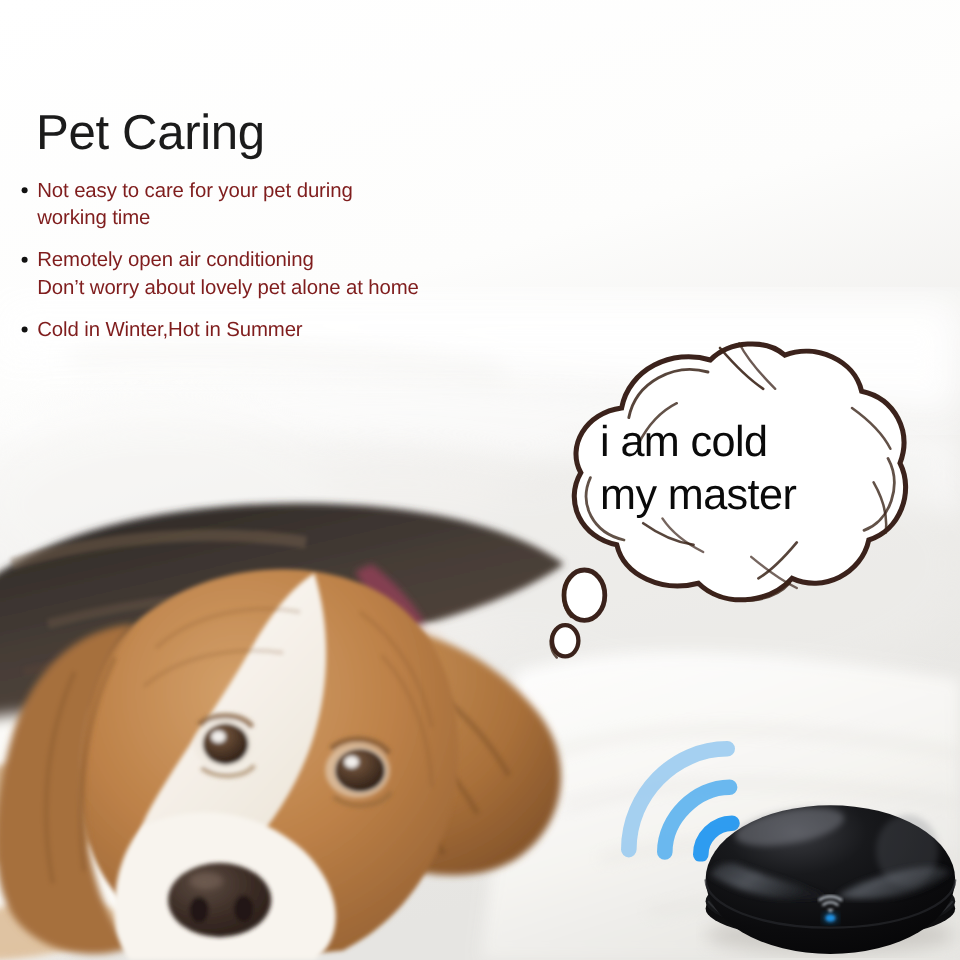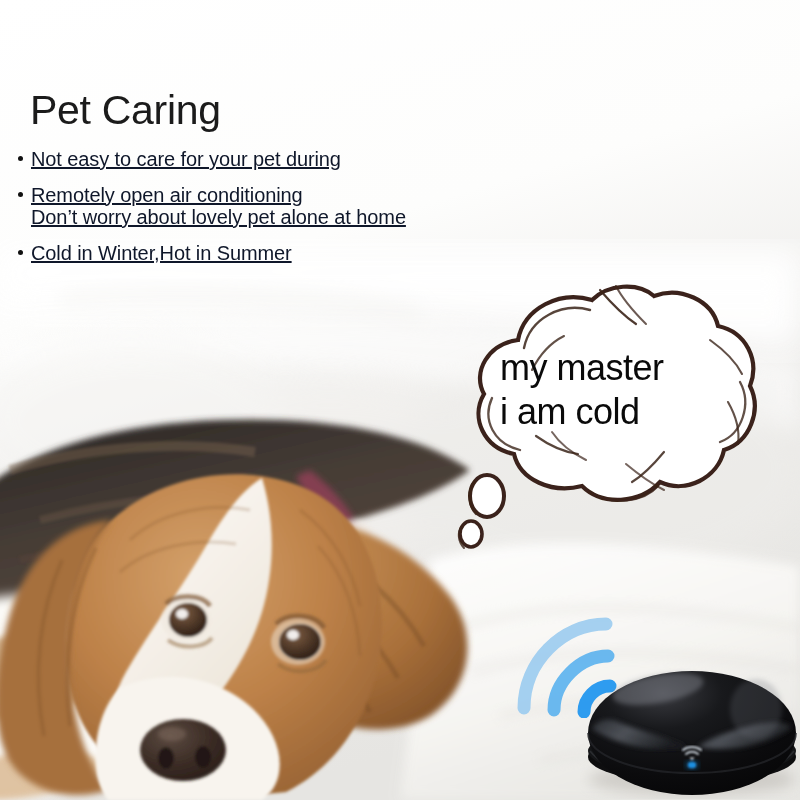--- a/index.html
+++ b/index.html
@@ -47,25 +47,24 @@
   .bullets {
     position: absolute;
     left: 16px;
     top: 148px;
     width: 470px;
   }
   .bullet-row {
     position: relative;
     padding-left: 15px;
     margin-bottom: 13px;
-    color: #0f172a;
-    font-size: 20px;
+    color: #7f1d1d;
+    font-size: 17px;
     line-height: 22.5px;
     letter-spacing: -0.1px;
-    text-decoration: underline;
   }
   .bullet-row .dot {
     position: absolute;
     left: 2px;
     top: 8px;
     width: 5px;
     height: 5px;
     border-radius: 50%;
     background: #111;
   }
@@ -296,20 +295,21 @@
     </svg>
   </div>
 
   <div class="copy">
     <div class="title">Pet Caring</div>
 
     <div class="bullets">
       <div class="bullet-row">
         <span class="dot"></span>
         <span>Not easy to care for your pet during</span>
+        <span class="l2">working time</span>
       </div>
       <div class="bullet-row">
         <span class="dot"></span>
         <span>Remotely open air conditioning</span>
         <span class="l2">Don’t worry about lovely pet alone at home</span>
       </div>
       <div class="bullet-row">
         <span class="dot"></span>
         <span>Cold in Winter,Hot in Summer</span>
       </div>
@@ -352,22 +352,22 @@
       </g>
 
       <g fill="#ffffff" stroke="#3b241a" stroke-linecap="round" filter="url(#inkBlur)">
         <ellipse cx="47" cy="218" rx="17" ry="21" stroke-width="4"></ellipse>
         <path d="M34,204 C28,212 28,228 36,236" stroke-width="2.2" fill="none" opacity="0.85"></path>
         <ellipse cx="31" cy="256" rx="11" ry="13" stroke-width="3.6"></ellipse>
         <path d="M22,248 C17,254 18,264 24,270" stroke-width="2" fill="none" opacity="0.8"></path>
       </g>
     </svg>
     <div class="bubble-text">
+      <div>i am cold</div>
       <div>my master</div>
-      <div>i am cold</div>
     </div>
   </div>
 
   <div class="wifi-waves">
     <svg width="120" height="110" viewBox="0 0 120 110" xmlns="http://www.w3.org/2000/svg">
       <g fill="none" stroke-linecap="round" opacity="0.92">
         <path d="M100,16 C56,16 18,54 18,100" stroke="#9ecdf0" stroke-width="13"></path>
         <path d="M102,48 C74,48 48,74 48,102" stroke="#5fb4ef" stroke-width="13"></path>
         <path d="M104,78 C90,78 78,90 78,104" stroke="#1e95f0" stroke-width="13"></path>
       </g>

